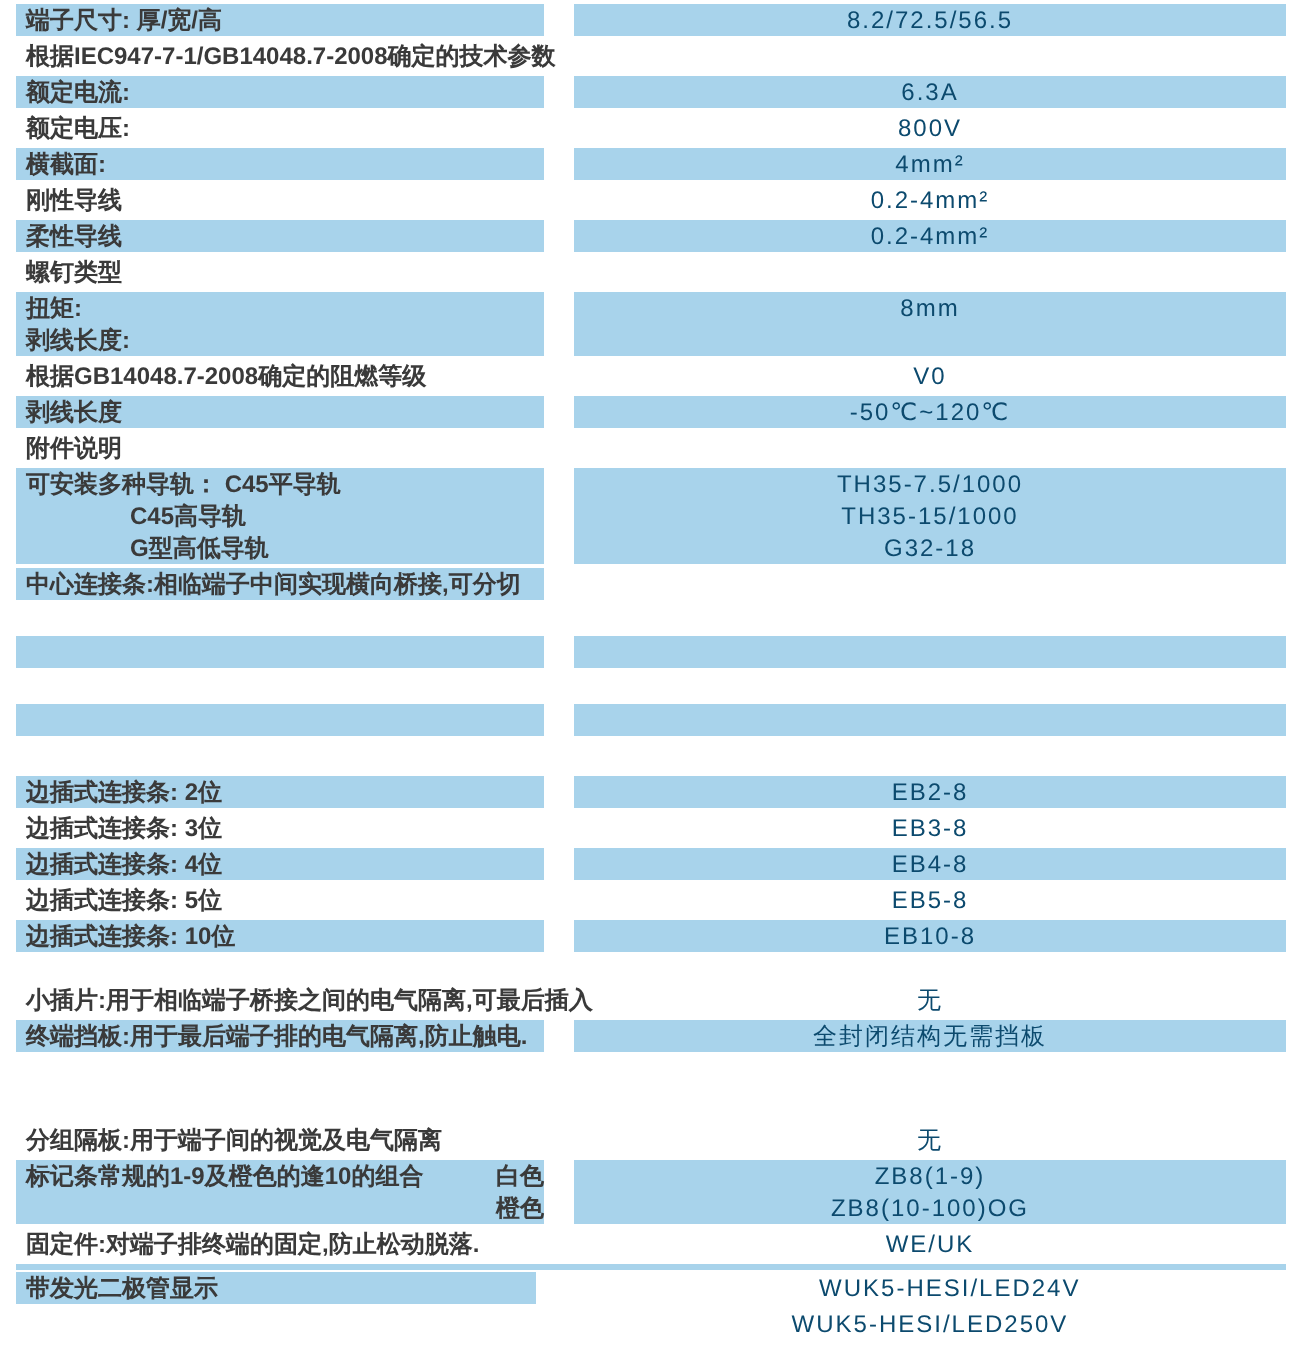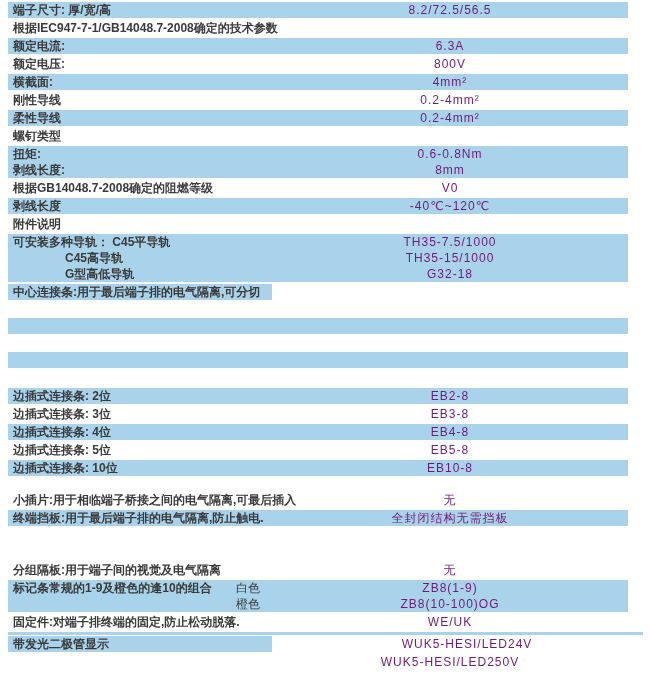--- a/index.html
+++ b/index.html
@@ -10,29 +10,29 @@
   }
   .table{padding-top:0;}
   .row{display:flex;margin-top:2px;}
   .cell-l{
     width:264px;margin-left:8px;box-sizing:border-box;
     min-height:16px;line-height:16px;
     font-size:12px;font-weight:700;color:#3a3a3a;
     padding-left:5px;white-space:nowrap;
   }
   .cell-r{
-    width:356px;box-sizing:border-box;
+    width:356px;margin-left:15px;box-sizing:border-box;
     min-height:16px;line-height:16px;text-align:center;
-    font-size:12px;font-weight:400;color:#701a75;letter-spacing:1px;
+    font-size:12px;font-weight:400;color:#0c4a6e;letter-spacing:1px;
     white-space:nowrap;
   }
   .band{background:var(--band,#a8d3eb);}
   .line{height:16px;line-height:16px;display:flex;}
   .line .lbl{flex:1;}
-  .line .sub{padding-right:12px;font-weight:400;}
+  .line .sub{font-weight:700;}
   .indent{padding-left:52px;}
   .divider{height:3px;background:var(--band,#a8d3eb);margin:2px 7px 0 8px;}
 </style>
 </head>
 <body>
 
 <div class="table" id="spec-table">
     <div class="row">
       <div class="cell-l band">端子尺寸: 厚/宽/高</div>
       <div class="cell-r band">8.2/72.5/56.5</div>
@@ -67,31 +67,30 @@
     <div class="row">
       <div class="cell-l band">
         <div class="line">
           <span class="lbl">扭矩:</span>
         </div>
         <div class="line">
           <span class="lbl">剥线长度:</span>
         </div>
       </div>
       <div class="cell-r band">
-        <div class="line" style="display: block;">0.6-0.8Nm</div>
         <div class="line" style="display: block;">8mm</div>
       </div>
     </div>
     <div class="row">
       <div class="cell-l">根据GB14048.7-2008确定的阻燃等级</div>
       <div class="cell-r">V0</div>
     </div>
     <div class="row">
       <div class="cell-l band">剥线长度</div>
-      <div class="cell-r band">-40℃~120℃</div>
+      <div class="cell-r band">-50℃~120℃</div>
     </div>
     <div class="row">
       <div class="cell-l">附件说明</div>
       <div class="cell-r"></div>
     </div>
     <div class="row">
       <div class="cell-l band">
         <div class="line">
           <span class="lbl">可安装多种导轨： C45平导轨</span>
         </div>
@@ -102,21 +101,21 @@
           <span class="lbl indent">G型高低导轨</span>
         </div>
       </div>
       <div class="cell-r band">
         <div class="line" style="display: block;">TH35-7.5/1000</div>
         <div class="line" style="display: block;">TH35-15/1000</div>
         <div class="line" style="display: block;">G32-18</div>
       </div>
     </div>
     <div class="row">
-      <div class="cell-l band">中心连接条:用于最后端子排的电气隔离,可分切</div>
+      <div class="cell-l band">中心连接条:相临端子中间实现横向桥接,可分切</div>
       <div class="cell-r"></div>
     </div>
     <div class="row" style="margin-top: 18px;">
       <div class="cell-l band"></div>
       <div class="cell-r band"></div>
     </div>
     <div class="row" style="margin-top: 18px;">
       <div class="cell-l band"></div>
       <div class="cell-r band"></div>
     </div>

